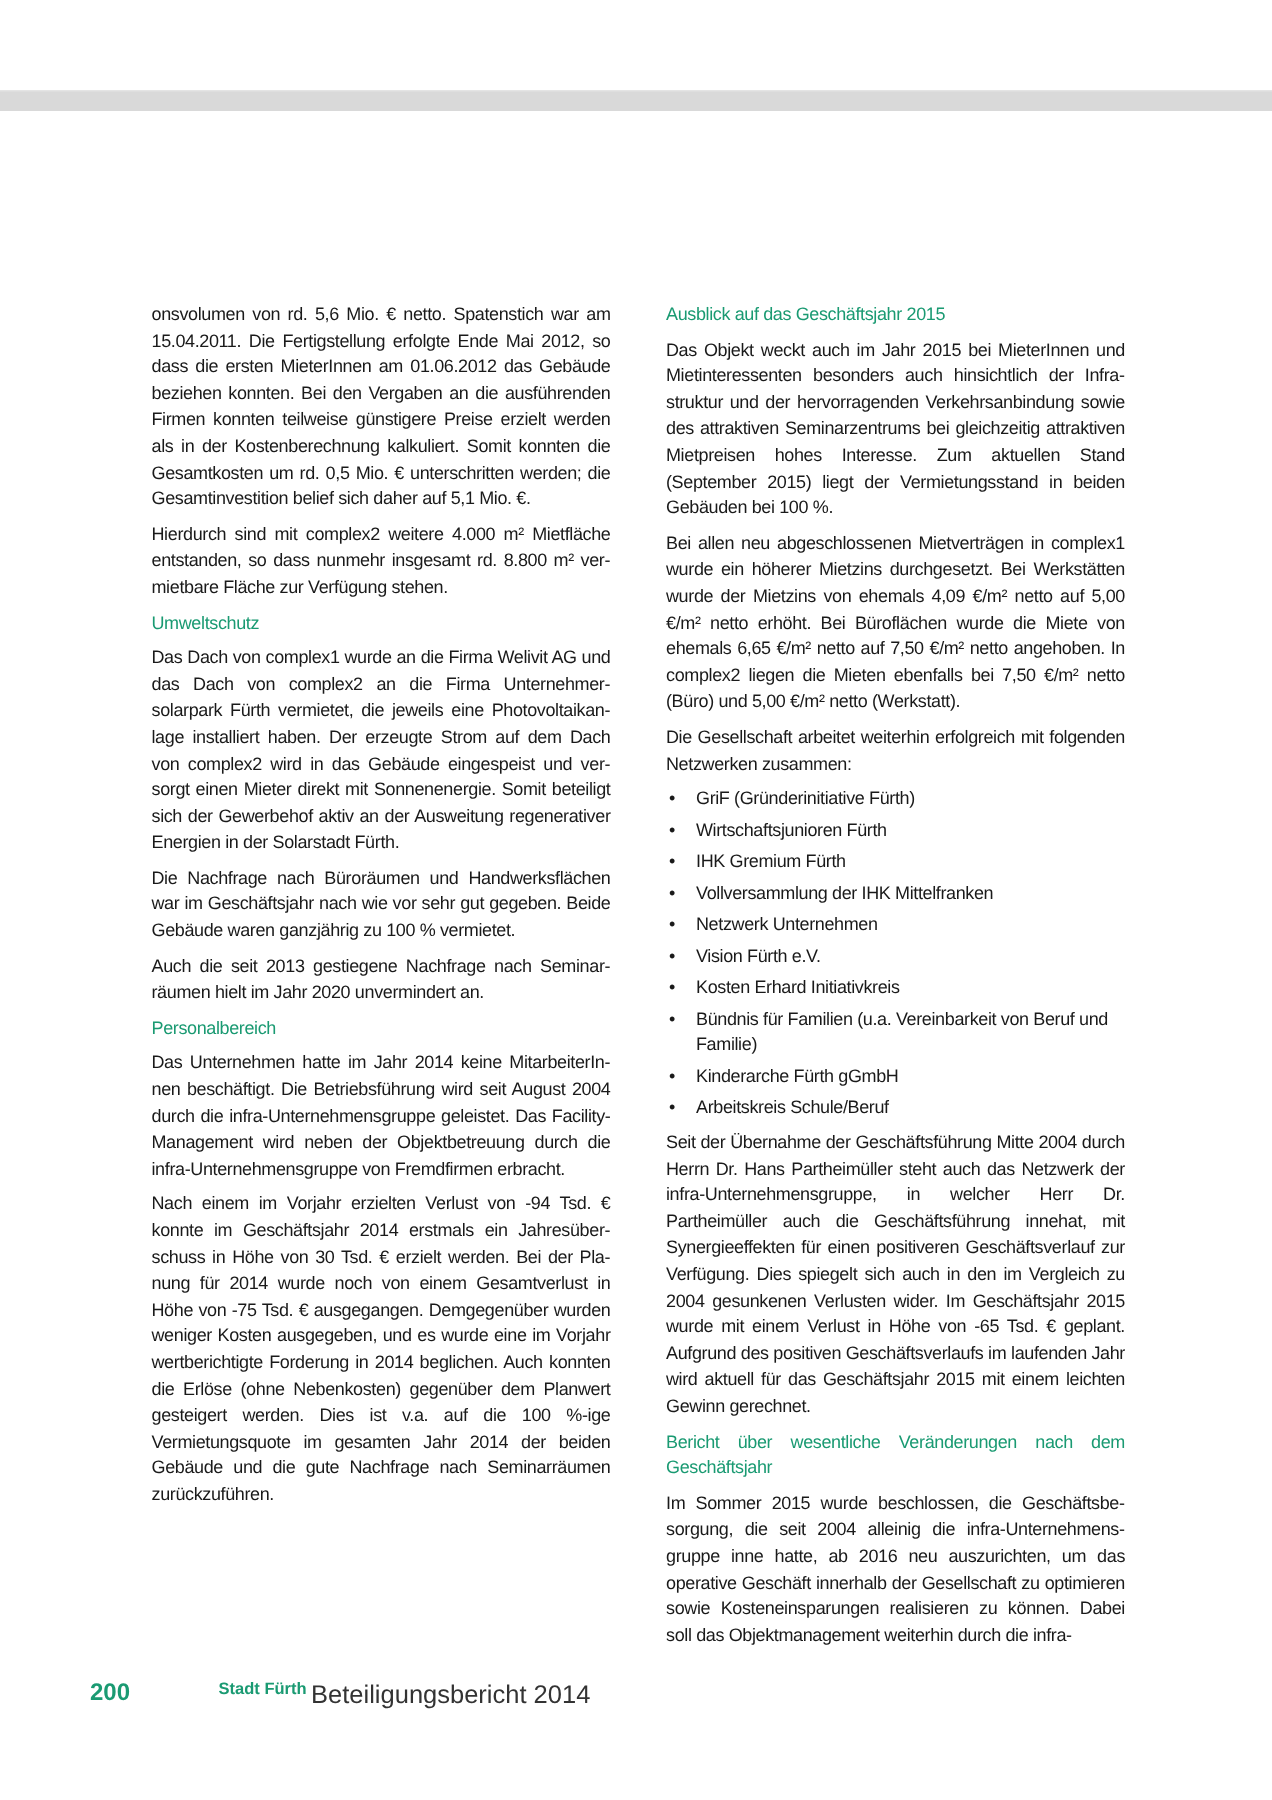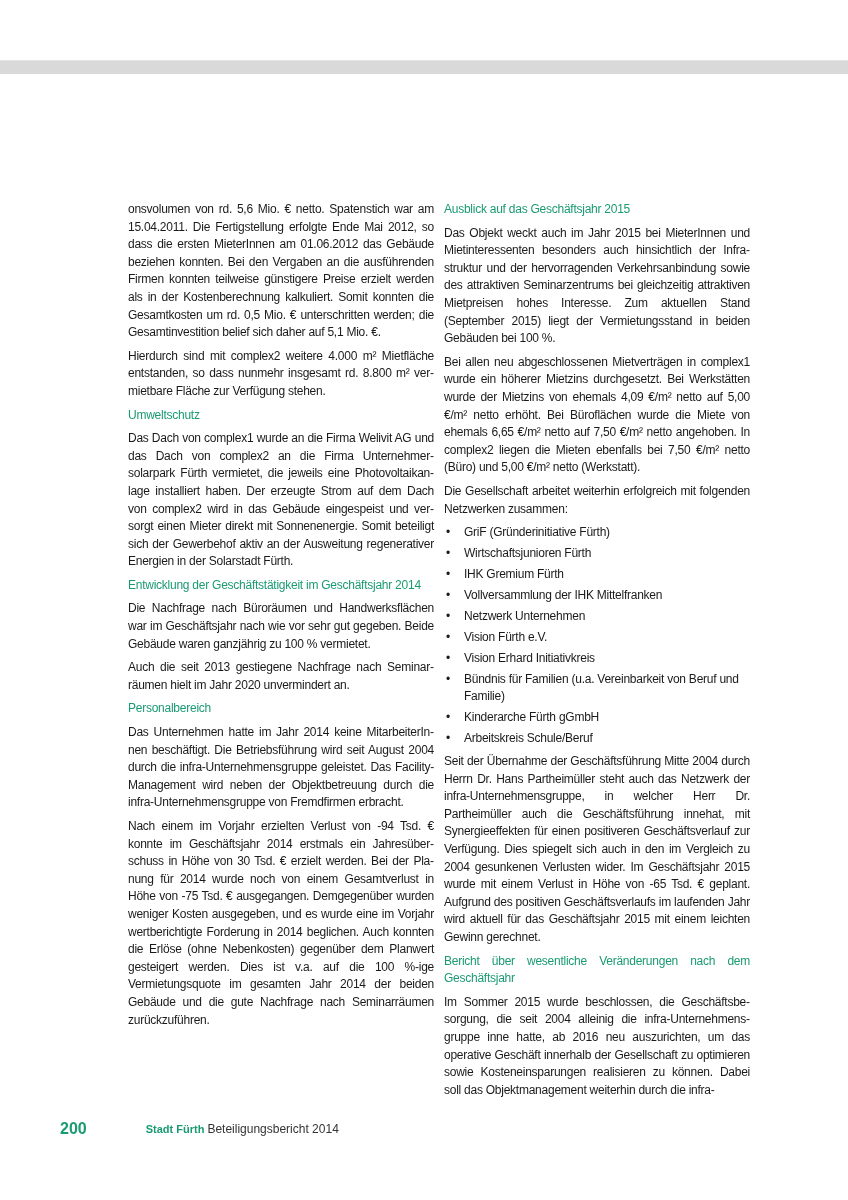--- a/index.html
+++ b/index.html
@@ -2,64 +2,63 @@
 <html><head>
 <meta charset="utf-8">
 <style>
   html, body { margin: 0; padding: 0; }
   body {
     width: 848px; height: 1200px; position: relative; background: #ffffff;
     font-family: "Liberation Sans", sans-serif; color: #1a1a1a; overflow: hidden;
   }
   .topbar { position: absolute; left: 0; top: 60px; width: 848px; height: 13px; background: #d9d9d9; border-top: 1px solid #e4e4e4; }
   .col { position: absolute; top: 201px; width: 306px; font-size: 12px; line-height: 17.6px; letter-spacing: -0.25px; }
-  .col.left { left: 101px; margin-left: 27px; }
+  .col.left { left: 101px; }
   .col.right { left: 444px; top: 201px; }
   .p { margin: 0 0 6px 0; text-align: justify; hyphens: manual; }
   .h { margin: 2px 0 6px 0; color: #1a9a72; font-weight: normal; font-size: 12px; line-height: 17.6px; text-align: justify; }
   .col.right .h:first-child { margin-top: 0; }
   ul.list { list-style: none; margin: 0 0 6px 0; padding: 0; }
   ul.list li { position: relative; padding-left: 20px; margin-bottom: 4px; line-height: 17px; }
   ul.list li .bullet { position: absolute; left: 2px; top: 0; }
-  .footer { position: absolute; left: 60px; top: 1120px; display: flex; align-items: center; }
+  .footer { position: absolute; left: 60px; top: 1120px; display: flex; align-items: flex-start; }
   .pageno { color: #1a9a72; font-weight: bold; font-size: 16px; margin-right: 18px; }
   .footer .org { color: #1a9a72; font-weight: bold; font-size: 11px; margin-right: 3px; padding-left: 41px; }
-  .footer .title { color: #333; font-size: 12px; }
+  .footer .title { color: #333; font-size: 17px; }
 </style>
 </head>
 <body>
 
 <div class="topbar"></div>
 
 <div class="col left">
   <p class="p">onsvolumen von rd. 5,6 Mio. € netto. Spatenstich war am 15.04.2011. Die Fertigstellung erfolgte Ende Mai 2012, so dass die ersten MieterInnen am 01.06.2012 das Gebäude beziehen konnten. Bei den Vergaben an die ausführenden Firmen konnten teilweise günstigere Preise erzielt werden als in der Kostenberechnung kalkuliert. Somit konnten die Gesamtkosten um rd. 0,5 Mio. € unterschritten werden; die Gesamtinvestition belief sich daher auf 5,1 Mio. €.</p>
   <p class="p">Hierdurch sind mit complex2 weitere 4.000 m² Mietfläche entstanden, so dass nunmehr insgesamt rd. 8.800 m² ver­mietbare Fläche zur Verfügung stehen.</p>
   <div class="h">Umweltschutz</div>
   <p class="p">Das Dach von complex1 wurde an die Firma Welivit AG und das Dach von complex2 an die Firma Unternehmer­solarpark Fürth vermietet, die jeweils eine Photovoltaikan­lage installiert haben. Der erzeugte Strom auf dem Dach von complex2 wird in das Gebäude eingespeist und ver­sorgt einen Mieter direkt mit Sonnenenergie. Somit betei­ligt sich der Gewerbehof aktiv an der Ausweitung regene­rativer Energien in der Solarstadt Fürth.</p>
-  <div class="h">Entwicklung der Geschäftstätigkeit im Geschäftsjahr 2014</div>
   <p class="p">Die Nachfrage nach Büroräumen und Handwerksflächen war im Geschäftsjahr nach wie vor sehr gut gegeben. Beide Gebäude waren ganzjährig zu 100 % vermietet.</p>
   <p class="p">Auch die seit 2013 gestiegene Nachfrage nach Seminar­räumen hielt im Jahr 2020 unvermindert an.</p>
   <div class="h">Personalbereich</div>
   <p class="p">Das Unternehmen hatte im Jahr 2014 keine MitarbeiterIn­nen beschäftigt. Die Betriebsführung wird seit August 2004 durch die infra-Unternehmensgruppe geleistet. Das Facility-Management wird neben der Objektbetreuung durch die infra-Unternehmensgruppe von Fremdfirmen er­bracht.</p>
   <p class="p">Nach einem im Vorjahr erzielten Verlust von -94 Tsd. € konnte im Geschäftsjahr 2014 erstmals ein Jahresüber­schuss in Höhe von 30 Tsd. € erzielt werden. Bei der Pla­nung für 2014 wurde noch von einem Gesamtverlust in Höhe von -75 Tsd. € ausgegangen. Demgegenüber wur­den weniger Kosten ausgegeben, und es wurde eine im Vorjahr wertberichtigte Forderung in 2014 beglichen. Auch konnten die Erlöse (ohne Nebenkosten) gegenüber dem Planwert gesteigert werden. Dies ist v.a. auf die 100 %-ige Vermietungsquote im gesamten Jahr 2014 der beiden Gebäude und die gute Nachfrage nach Seminarräumen zurückzuführen.</p>
 </div>
 
 <div class="col right">
   <div class="h">Ausblick auf das Geschäftsjahr 2015</div>
   <p class="p">Das Objekt weckt auch im Jahr 2015 bei MieterInnen und Mietinteressenten besonders auch hinsichtlich der Infra­struktur und der hervorragenden Verkehrsanbindung so­wie des attraktiven Seminarzentrums bei gleichzeitig attraktiven Mietpreisen hohes Interesse. Zum aktuellen Stand (September 2015) liegt der Vermietungsstand in beiden Gebäuden bei 100 %.</p>
   <p class="p">Bei allen neu abgeschlossenen Mietverträgen in complex1 wurde ein höherer Mietzins durchgesetzt. Bei Werkstätten wurde der Mietzins von ehemals 4,09 €/m² netto auf 5,00 €/m² netto erhöht. Bei Büroflächen wurde die Miete von ehemals 6,65 €/m² netto auf 7,50 €/m² netto angeho­ben. In complex2 liegen die Mieten ebenfalls bei 7,50 €/m² netto (Büro) und 5,00 €/m² netto (Werkstatt).</p>
   <p class="p">Die Gesellschaft arbeitet weiterhin erfolgreich mit folgen­den Netzwerken zusammen:</p>
   <ul class="list">
     <li><span class="bullet">•</span><span>GriF (Gründerinitiative Fürth)</span></li>
     <li><span class="bullet">•</span><span>Wirtschaftsjunioren Fürth</span></li>
     <li><span class="bullet">•</span><span>IHK Gremium Fürth</span></li>
     <li><span class="bullet">•</span><span>Vollversammlung der IHK Mittelfranken</span></li>
     <li><span class="bullet">•</span><span>Netzwerk Unternehmen</span></li>
     <li><span class="bullet">•</span><span>Vision Fürth e.V.</span></li>
-    <li><span class="bullet">•</span><span>Vision Erhard Initiativkreis</span></li>
+    <li><span class="bullet">•</span><span>Kosten Erhard Initiativkreis</span></li>
     <li><span class="bullet">•</span><span>Bündnis für Familien (u.a. Vereinbarkeit von Beruf und Familie)</span></li>
     <li><span class="bullet">•</span><span>Kinderarche Fürth gGmbH</span></li>
     <li><span class="bullet">•</span><span>Arbeitskreis Schule/Beruf</span></li>
   </ul>
   <p class="p">Seit der Übernahme der Geschäftsführung Mitte 2004 durch Herrn Dr. Hans Partheimüller steht auch das Netz­werk der infra-Unternehmensgruppe, in welcher Herr Dr. Partheimüller auch die Geschäftsführung innehat, mit Synergieeffekten für einen positiveren Geschäftsverlauf zur Verfügung. Dies spiegelt sich auch in den im Vergleich zu 2004 gesunkenen Verlusten wider. Im Geschäftsjahr 2015 wurde mit einem Verlust in Höhe von -65 Tsd. € geplant. Aufgrund des positiven Geschäftsverlaufs im laufenden Jahr wird aktuell für das Geschäftsjahr 2015 mit einem leichten Gewinn gerechnet.</p>
   <div class="h">Bericht über wesentliche Veränderungen nach dem Geschäftsjahr</div>
   <p class="p">Im Sommer 2015 wurde beschlossen, die Geschäftsbe­sorgung, die seit 2004 alleinig die infra-Unternehmens­gruppe inne hatte, ab 2016 neu auszurichten, um das operative Geschäft innerhalb der Gesellschaft zu optimie­ren sowie Kosteneinsparungen realisieren zu können. Da­bei soll das Objektmanagement weiterhin durch die infra-</p>
 </div>
 
 <div class="footer">

